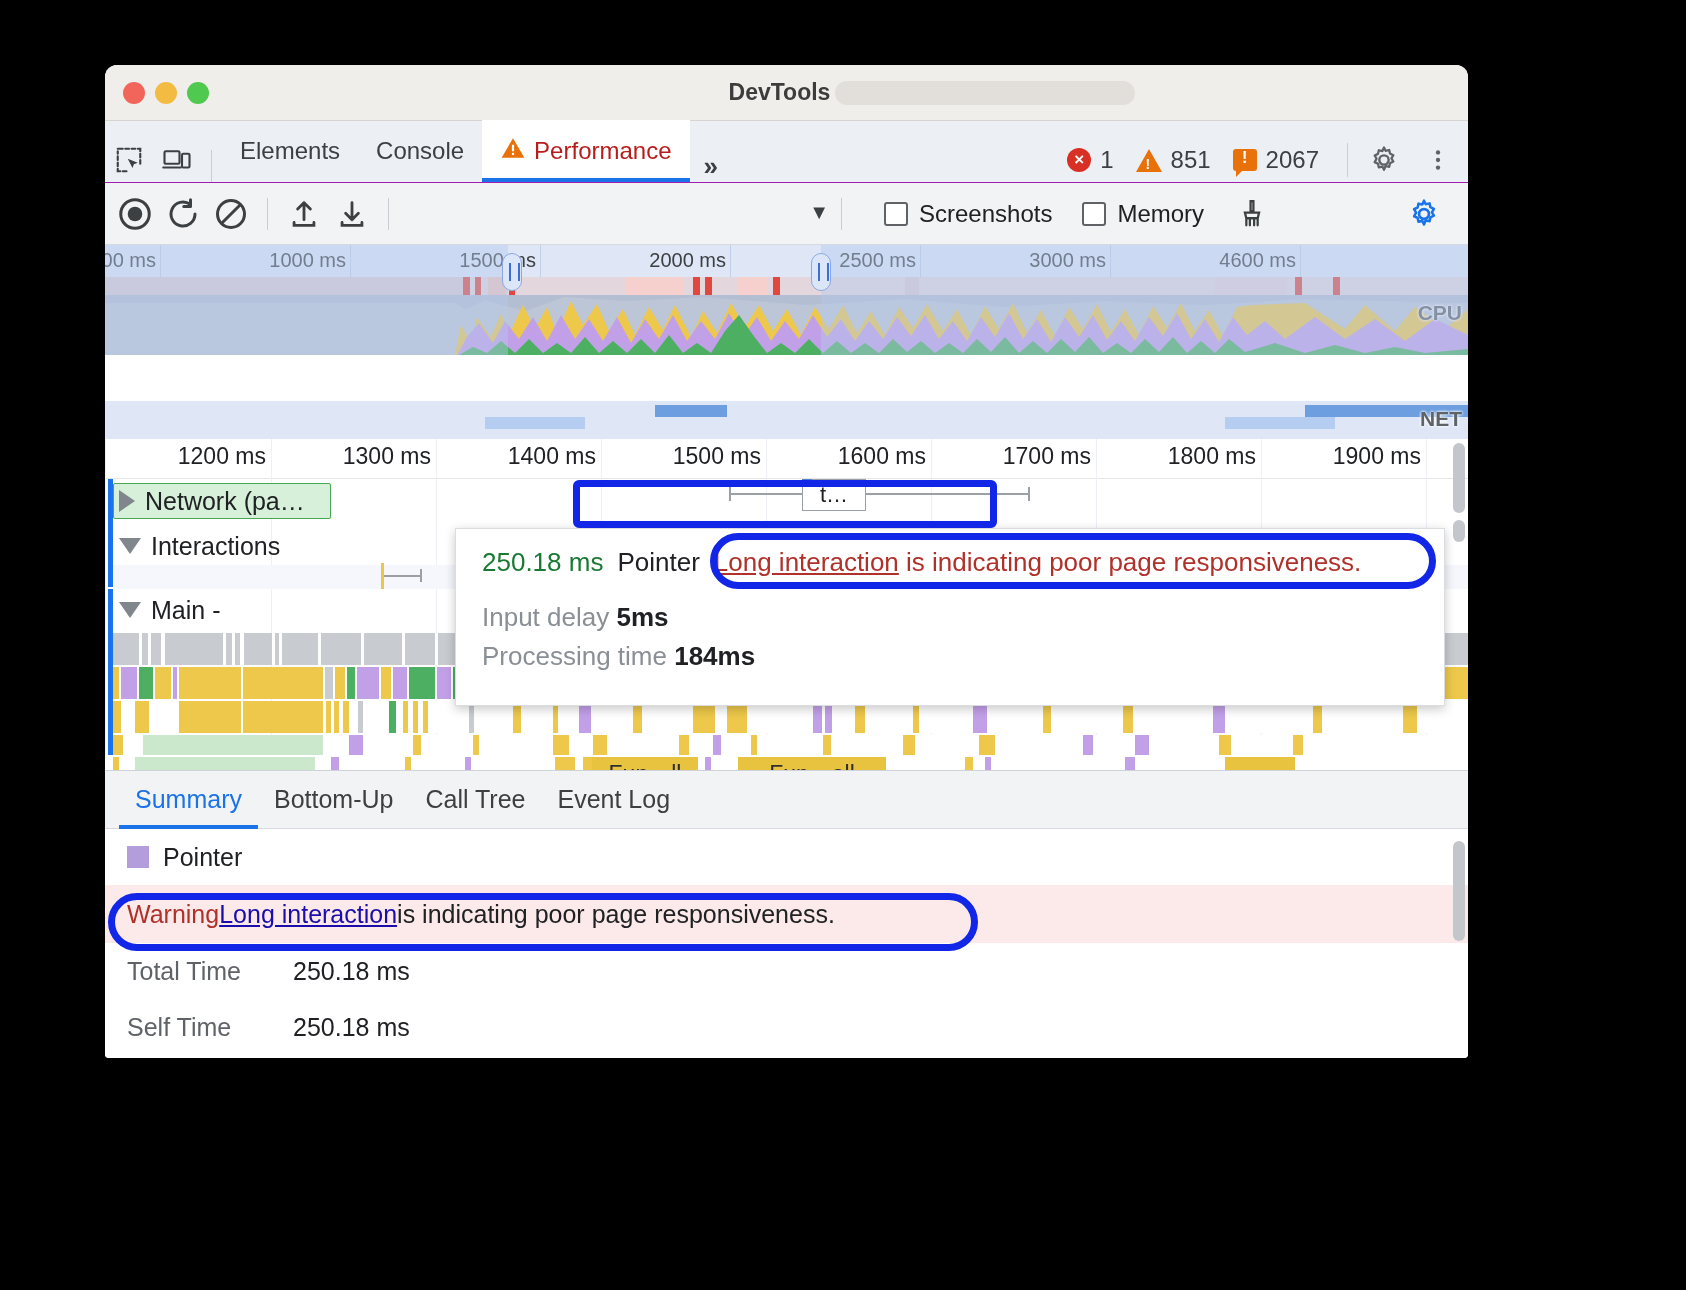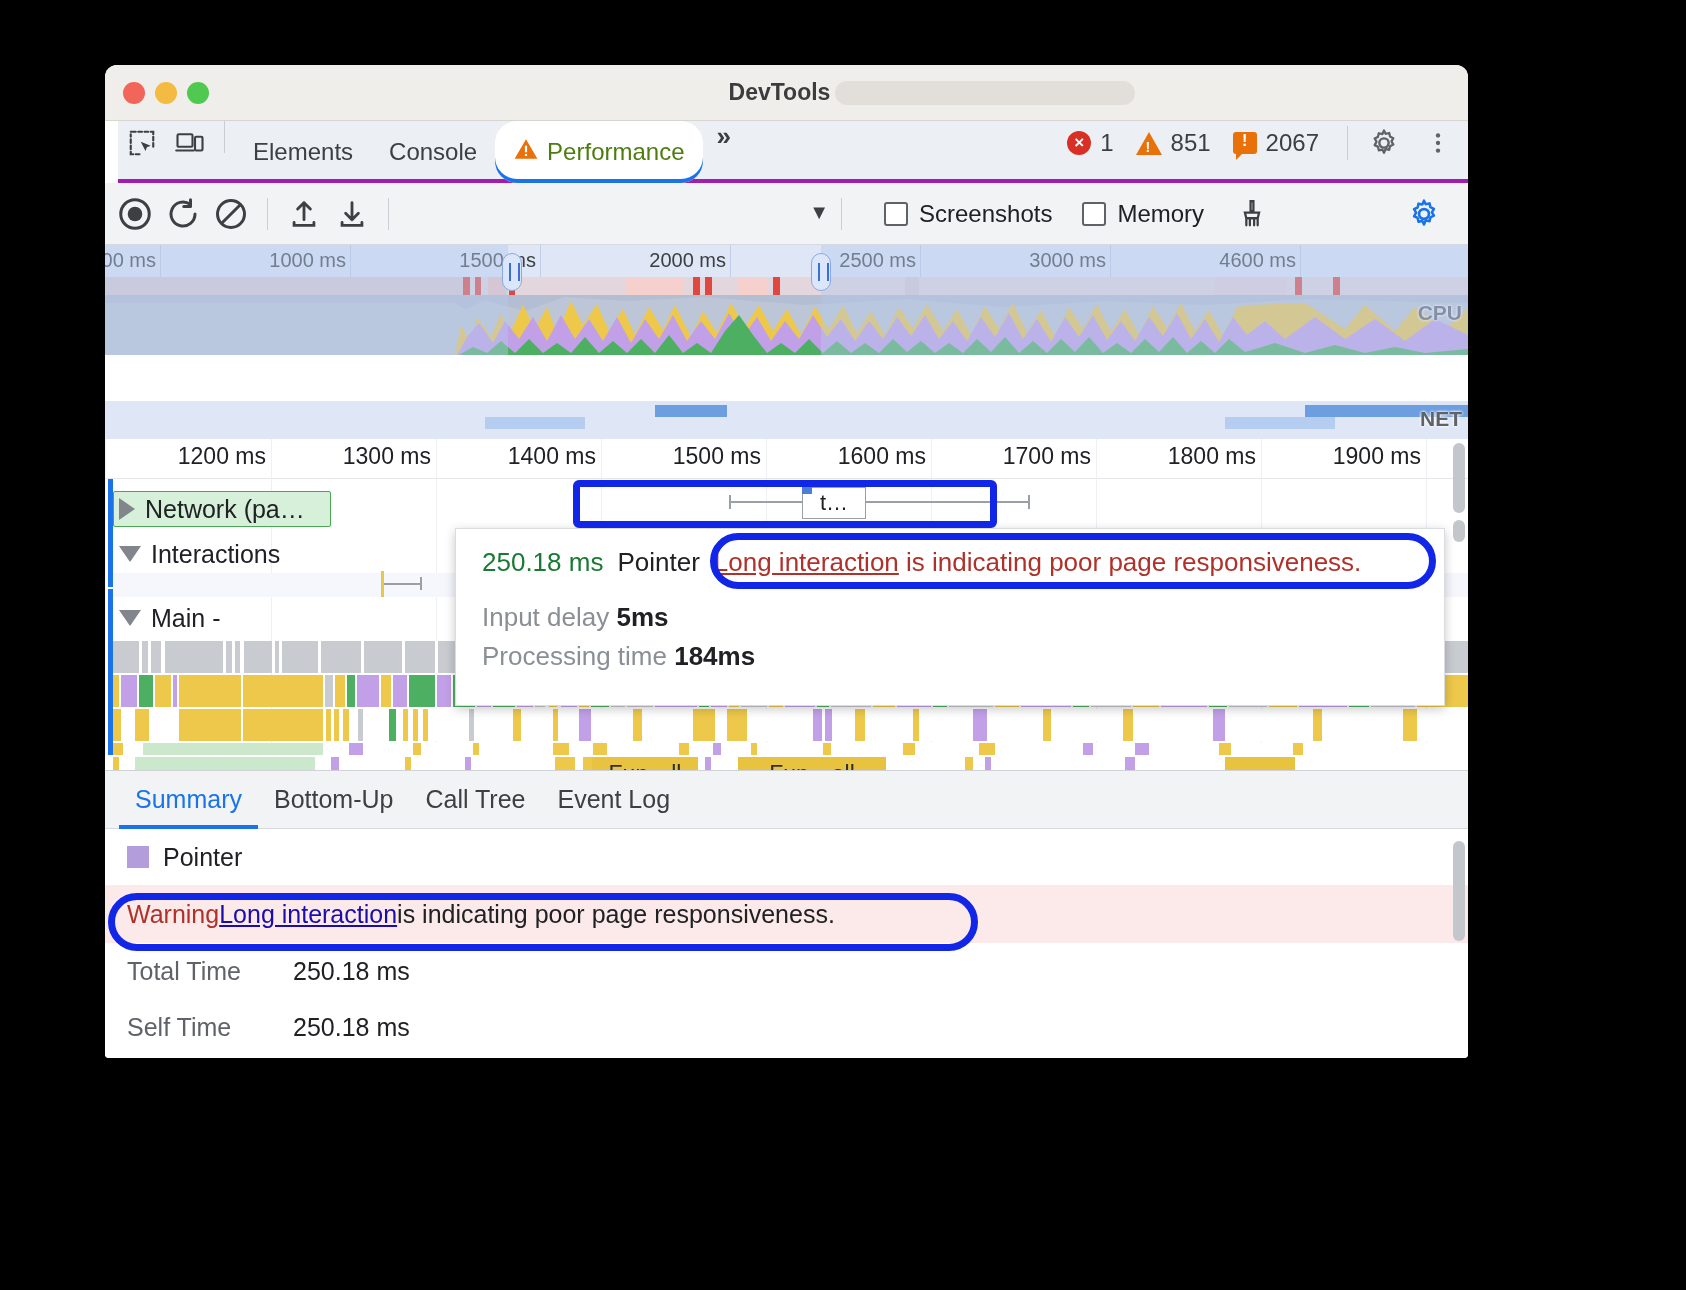--- a/index.html
+++ b/index.html
@@ -37,40 +37,38 @@
     pointer-events: none;
   }
   .title-ghost {
     position: absolute; left: 50%; top: 16px; margin-left: 48px;
     width: 300px; height: 24px; background: #e2dfdb; border-radius: 12px;
   }
 
   
   .dt-tabbar {
     height: 62px; background: #eceff4;
-    display: flex; align-items: flex-start;
-    border-bottom: 4px solid #a21caf;
+    display: flex; align-items: flex-end;
+    border-bottom: 1px solid #a21caf;
     position: relative;
-    margin-left: 13px;
   }
   .icon-btn {
     width: 48px; height: 44px;
     display: flex; align-items: center; justify-content: center;
     color: #3c4043;
   }
   .tb-sep { width: 1px; height: 32px; background: #c9ced6; margin: 0 10px; }
   .dt-tab {
     padding: 0 18px; height: 62px; display: flex; align-items: center; gap: 8px;
     font-size: 24px; color: #3c4043;
   }
   .dt-tab.active {
-    color: #4d7c0f;
+    color: #b91c1c;
     box-shadow: inset 0 -4px 0 #1a73e8;
     background: #fff;
-    border-radius: 22px;
   }
   .chev2 { font-size: 26px; color: #3c4043; padding: 0 14px; letter-spacing: -4px; font-weight: bold;}
   .counts { margin-left: auto; display: flex; align-items: center; gap: 6px; padding-right: 6px; }
   .count-item { display: flex; align-items: center; gap: 9px; font-size: 24px; color: #3c4043; margin-right: 16px; }
   .c-err { width: 24px; height: 24px; border-radius: 50%; background: #d93025; color:#fff;
            font-size: 17px; line-height: 24px; text-align: center; font-weight: bold; }
   .c-warn { width: 0; height: 0; border-left: 13px solid transparent; border-right: 13px solid transparent;
             border-bottom: 23px solid #e8710a; position: relative; }
   .c-warn::after { content:"!"; position:absolute; left:-3px; top:7px; width:6px; color:#fff; font-size:14px; font-weight:bold;}
   .c-info { width: 24px; height: 22px; background: #e8710a; border-radius: 3px; position: relative; }
@@ -121,21 +119,21 @@
   }
   .sel-dim { position: absolute; top: 0; bottom: 0; background: rgba(180,200,235,.45); }
 
   
   .flame-area { position: relative; height: 420px; background: #fff; overflow: hidden; }
   .main-ruler { position: relative; height: 40px; background: #fff; border-bottom: 1px solid #e6e6e6; }
   .mr-tick { position: absolute; top: 0; height: 380px; border-left: 1px solid #edf0f5; }
   .mr-tick span { position: absolute; right: 6px; top: 4px; font-size: 23px; color: #202124; white-space: nowrap; }
   .rail-blue { position: absolute; left: 3px; width: 5px; background: #1a73e8; }
 
-  .track-row { position: absolute; left: 0; right: 0; margin-top: 8px; }
+  .track-row { position: absolute; left: 0; right: 0; }
   .track-title { display: flex; align-items: center; gap: 10px; font-size: 25px; color: #202124; padding-left: 14px; }
   .tri { width: 0; height: 0; }
   .tri-right { border-top: 11px solid transparent; border-bottom: 11px solid transparent; border-left: 16px solid #80868b; }
   .tri-down { border-left: 11px solid transparent; border-right: 11px solid transparent; border-top: 16px solid #80868b; }
   .net-pill {
     position: absolute; left: 8px; top: 4px; height: 36px; width: 218px;
     background: #d7f0d9; border: 1px solid #49a853; border-radius: 2px;
   }
 
   .pointer-bar {

